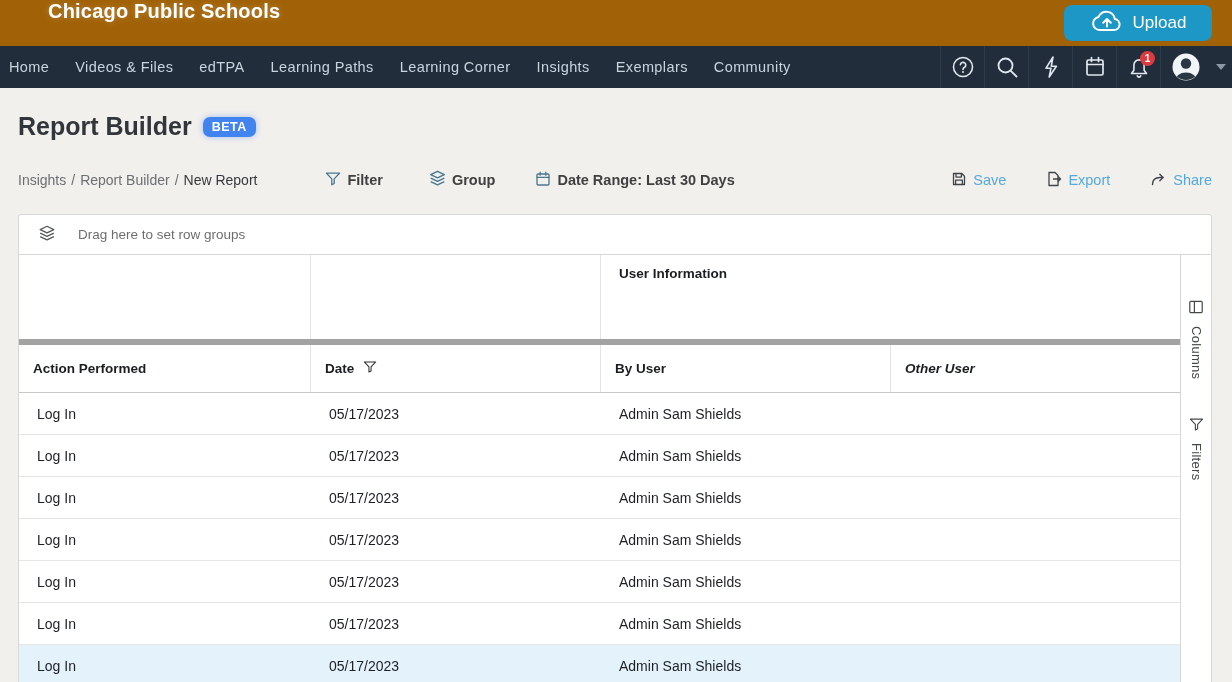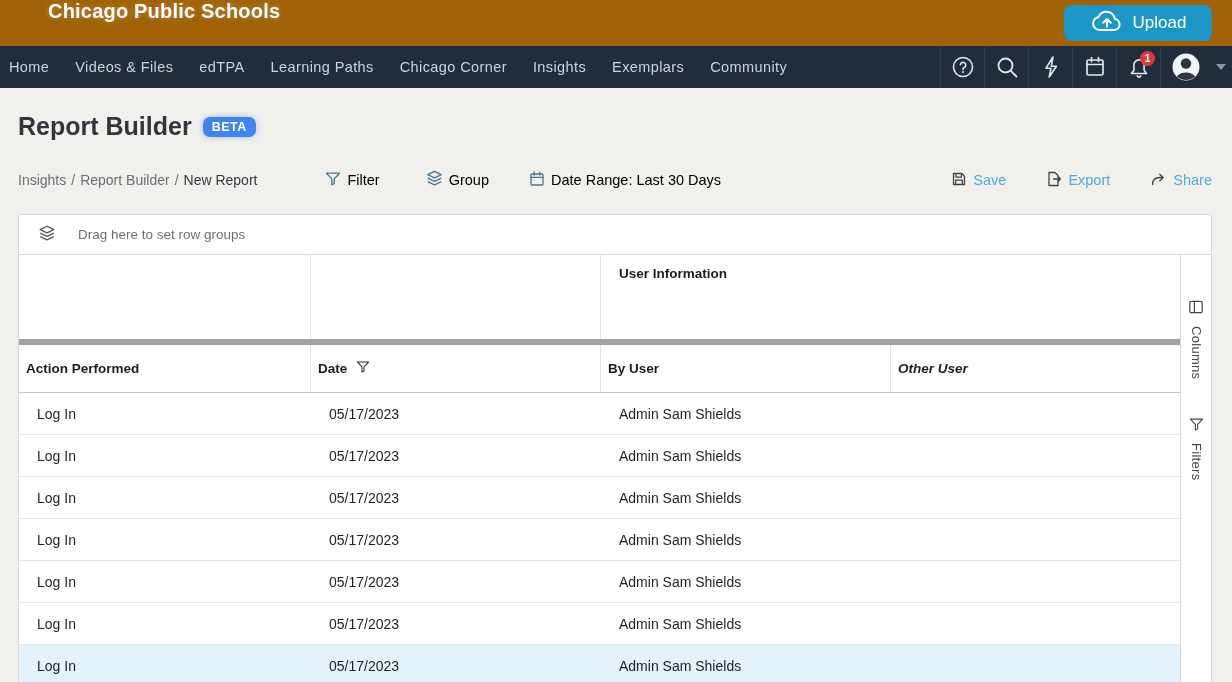--- a/index.html
+++ b/index.html
@@ -27,39 +27,39 @@
   
   .page-head { position:absolute; left:18px; top:112px; display:flex; align-items:center; gap:11px; }
   .page-title { font-size:25px; font-weight:700; color:#32363b; }
   .beta-badge { background:#4183ef; color:#fff; font-size:12.5px; font-weight:700; letter-spacing:.5px; padding:3px 9px; border-radius:7px; box-shadow:0 0 6px rgba(65,131,239,.45); }
 
   
   .tool-row { position:absolute; left:18px; right:20px; top:166px; height:28px; display:flex; align-items:center; font-size:14px; }
   .crumb-dim { color:#6b6f73; }
   .crumb-cur { color:#35393d; }
   .crumb-sep { color:#6b6f73; padding:0 5px; }
-  .tb-link { display:flex; align-items:center; gap:6px; color:#000000; font-size:14.5px; text-decoration:none; cursor:pointer; }
+  .tb-link { display:flex; align-items:center; gap:6px; color:#404040; font-size:14.5px; text-decoration:none; cursor:pointer;font-weight:bold; }
   .tb-link svg { color:#4a7790; }
   .m-filter { margin-left:68px; } .m-group { margin-left:46px; } .m-date { margin-left:40px; }
   .right-actions { margin-left:auto; display:flex; align-items:center; gap:40px; }
   .act-link { display:flex; align-items:center; gap:6px; color:#53aadd; font-size:14.5px; text-decoration:none; cursor:pointer; }
   .act-link svg { color:#3f4449; }
 
   
   .panel { position:absolute; left:18px; top:214px; width:1194px; height:480px; background:#fff; border:1px solid #d8d8d8; border-radius:3px; overflow:hidden; }
   .dragbar { height:40px; border-bottom:1px solid #d8d8d8; display:flex; align-items:center; gap:22px; padding-left:19px; color:#6e6e6e; font-size:13.5px; }
   .dragbar svg { color:#55595d; }
   .panel-body { position:absolute; top:40px; left:0; right:0; bottom:0; }
   .cols-area { position:absolute; left:0; top:0; bottom:0; width:1163px; }
   .ghead-row { height:90px; border-bottom:6px solid #a3a3a3; display:flex; }
   .ghead-cell { border-right:1px solid #e3e3e3; }
   .g1 { width:292px; } .g2 { width:290px; }
   .g3 { width:581px; border-right:none; padding:11px 0 0 18px; font-size:13.5px; font-weight:700; color:#1b1e20; }
   .chead-row { height:48px; border-bottom:1px solid #c9c9c9; display:flex; }
-  .chead-cell { display:flex; align-items:center; gap:9px; padding-left:7px; font-size:13.5px; font-weight:700; color:#1b1e20; border-right:1px solid #e3e3e3; cursor:pointer; }
+  .chead-cell { display:flex; align-items:center; gap:9px; padding-left:14px; font-size:13.5px; font-weight:700; color:#1b1e20; border-right:1px solid #e3e3e3; cursor:pointer; }
   .c1 { width:292px; } .c2 { width:290px; } .c3 { width:290px; } .c4 { width:291px; border-right:none;font-style:italic; }
   .chead-cell svg { color:#2d3135; }
   .grid-body .grid-row { height:42px; display:flex; border-bottom:1px solid #e6e6e6; background:#fff; cursor:pointer; }
   .grid-row.highlight { background:#e4f2fc; }
   .grid-cell { display:flex; align-items:center; padding-left:18px; font-size:14px; color:#1d2023; overflow:hidden; white-space:nowrap; }
 
   
   .side-strip { position:absolute; right:0; top:0; bottom:0; width:31px; border-left:1px solid #d8d8d8; background:#fff; display:flex; flex-direction:column; align-items:center; padding-top:44px; gap:38px; }
   .side-tab { display:flex; flex-direction:column; align-items:center; gap:7px; cursor:pointer; color:#44484c; }
   .side-tab .vlabel { writing-mode:vertical-lr; font-size:13px; letter-spacing:.3px; }
@@ -79,21 +79,21 @@
     <span>Upload</span>
   </button>
 </div>
 
 <div class="navbar">
   <nav class="nav-links">
     <a class="nav-link">Home</a>
     <a class="nav-link">Videos &amp; Files</a>
     <a class="nav-link">edTPA</a>
     <a class="nav-link">Learning Paths</a>
-    <a class="nav-link">Chicago Corner</a>
+    <a class="nav-link">Learning Corner</a>
     <a class="nav-link">Insights</a>
     <a class="nav-link">Exemplars</a>
     <a class="nav-link">Community</a>
   </nav>
   <div class="nav-icons">
     <div class="icon-cell">
       <span>
         <svg width="24" height="24" viewBox="0 0 24 24" fill="none" stroke="#dfe8ee" stroke-width="1.6">
           <circle cx="12" cy="12" r="9.5"></circle>
           <path d="M9.4 9.6a2.7 2.7 0 1 1 3.8 2.9c-.9.4-1.2 1-1.2 1.9" stroke-linecap="round"></path>

